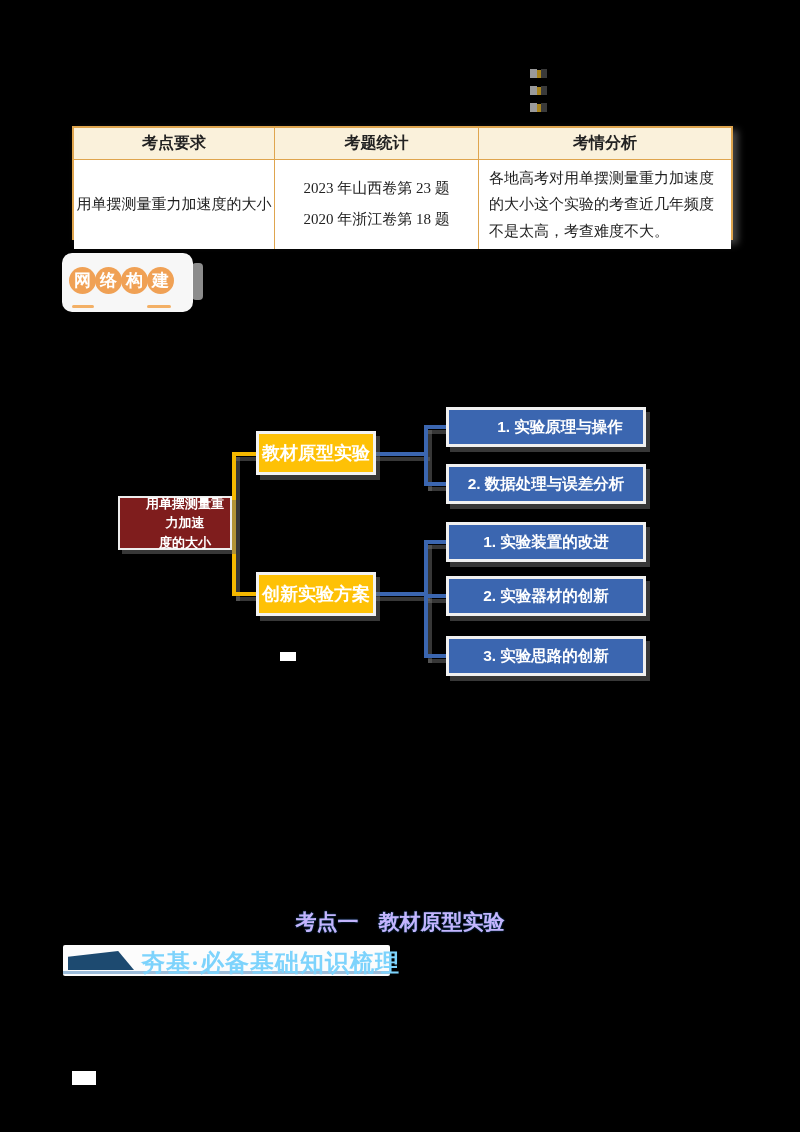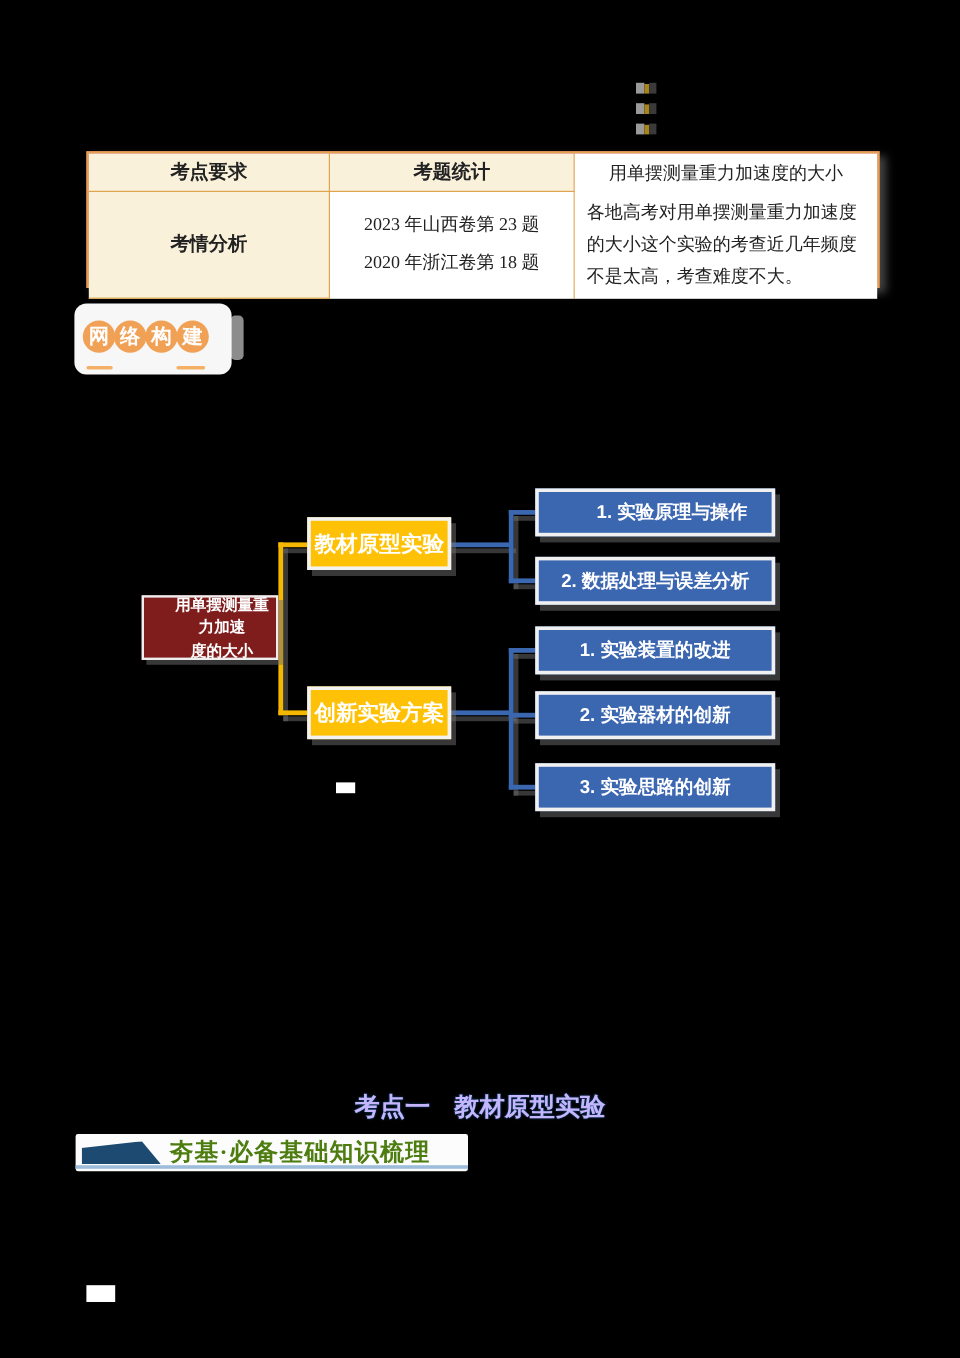--- a/index.html
+++ b/index.html
@@ -73,32 +73,32 @@
     font-family:"Liberation Serif",serif;
     text-shadow:0 0 2px rgba(26,111,192,.75);
   }
   .kaodian .gap{display:inline-block;width:20px;}
   .heading-bar{position:absolute;left:63px;top:945px;width:327px;height:31px;
     background:#fcfcfc;border-radius:2px;}
   .heading-underline{position:absolute;left:63px;top:971px;width:327px;height:3px;
     background:#9DBDDA;}
   .heading-flag{position:absolute;left:68px;top:951px;width:66px;height:19px;
     background:#1D4A70;clip-path:polygon(0 30%,76% 0,100% 100%,0 100%);}
-  .heading-text{position:absolute;left:141px;top:947px;color:#4d7c0f;
-    font-weight:bold;font-size:20px;font-family:"Liberation Serif",serif;
+  .heading-text{position:absolute;left:141px;top:947px;color:#7dd3fc;
+    font-weight:bold;font-size:24px;font-family:"Liberation Serif",serif;
     letter-spacing:1px;white-space:nowrap;}
 </style>
 </head>
 <body>
 
 <div class="exam-table">
   <div class="cell head">考点要求</div>
   <div class="cell head">考题统计</div>
+  <div class="cell head">考情分析</div>
   <div class="cell body">用单摆测量重力加速度的大小</div>
-  <div class="cell head">考情分析</div>
   <div class="cell body stats-cell">
     <div>2023 年山西卷第 23 题</div>
     <div>2020 年浙江卷第 18 题</div>
   </div>
   <div class="cell body analysis-cell">各地高考对用单摆测量重力加速度的大小这个实验的考查近几年频度不是太高，考查难度不大。</div>
 </div>
 
 <div class="badge-bg"></div>
 <div class="badge-glow"></div>
 <div class="badge-circles">

